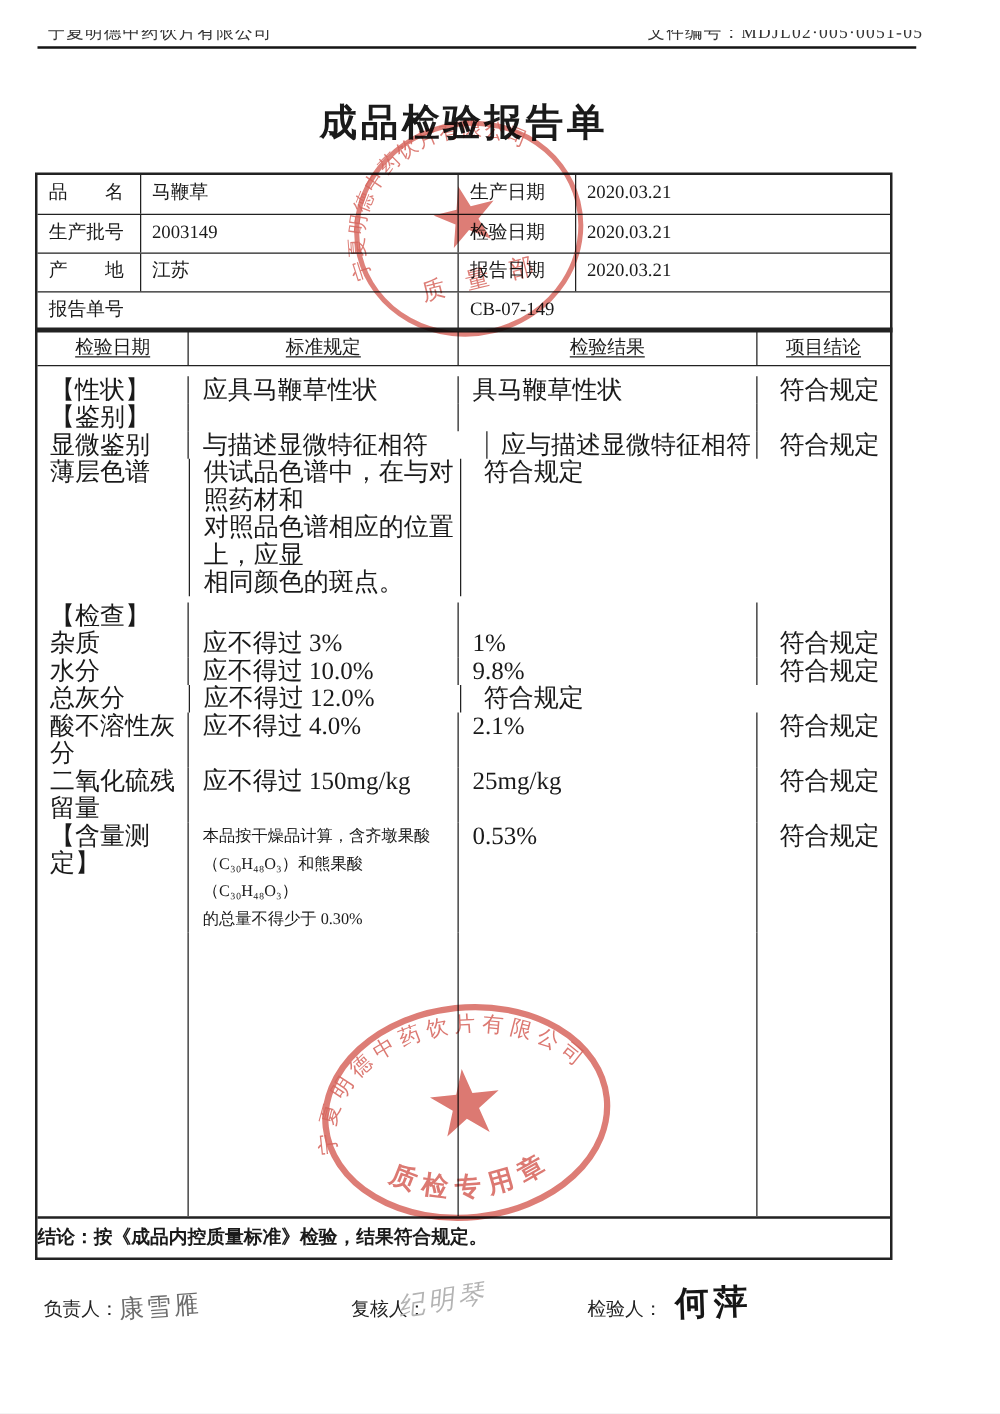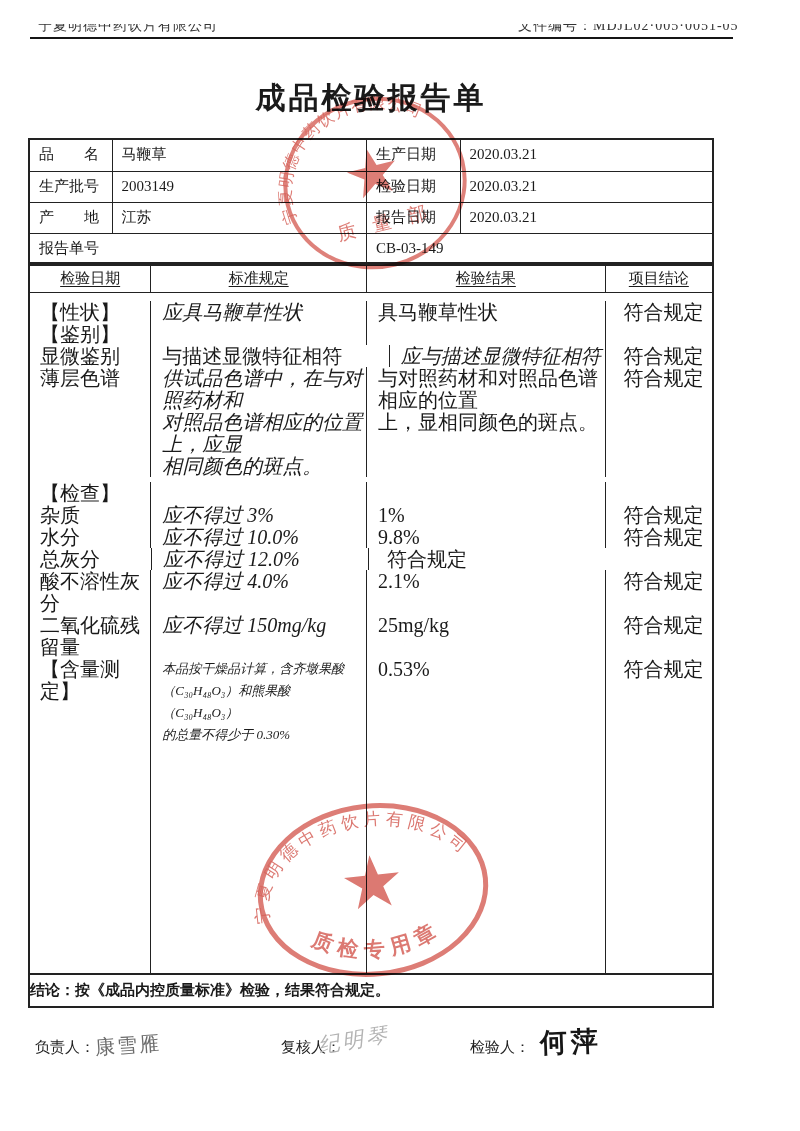--- a/index.html
+++ b/index.html
@@ -43,21 +43,21 @@
   .mh u { text-decoration:underline; text-underline-offset:3px; }
   .w1 { width:121px; } .w2 { width:217px; } .w3 { width:240px; } .w4 { width:108px; }
   .mt-body { flex:1 1 auto; display:flex; flex-direction:column; overflow:hidden; }
   .mt-row { display:flex; flex:0 0 auto; }
   .mt-row.first { padding-top:0; margin-top:8px; }
   .mt-row.gap { margin-top:5px; }
   .mt-fill { flex:1 1 auto; display:flex; }
   .mc { font-size:20px; line-height:22px; white-space:pre-line; border-left:1px solid #222; overflow:hidden; }
   .mc:first-child { border-left:none; }
   .mc.c1 { width:121px; padding-left:10px; }
-  .mc.c2 { width:217px; padding-left:11px;font-style:italic; }
+  .mc.c2 { width:217px; padding-left:11px; }
   .mc.c3 { width:240px; padding-left:11px; }
   .mc.c4 { width:108px; padding-left:18px; }
   .mc.tight { font-size:13px; }
   .mt-conclusion { flex:0 0 auto; height:33px; border-top:2px solid #222;
                    font-size:15px; line-height:30px; padding-left:0; font-weight:600; }
 
   
   .sig-band { position:absolute; left:0; top:1024px; width:800px; height:70px; }
   .sig-label { position:absolute; font-size:15px; color:#222; }
   .sig { position:absolute; display:inline-block; white-space:nowrap; }
@@ -100,21 +100,21 @@
       <div class="ic v2">2020.03.21</div>
     </div>
     <div class="info-row">
       <div class="ic l1">产　　地</div>
       <div class="ic v1">江苏</div>
       <div class="ic l2">报告日期</div>
       <div class="ic v2">2020.03.21</div>
     </div>
     <div class="info-row">
       <div class="ic rl">报告单号</div>
-      <div class="ic rv">CB-03-149</div>
+      <div class="ic rv">CB-07-149</div>
     </div>
   </div>
 
   <div class="main-table">
     <div class="mt-head">
       <div class="mh w1"><u>检验日期</u></div>
       <div class="mh w2"><u>标准规定</u></div>
       <div class="mh w3"><u>检验结果</u></div>
       <div class="mh w4"><u>项目结论</u></div>
     </div>
@@ -136,22 +136,20 @@
         <div class="mc c1">显微鉴别</div>
         <div class="mc c3">与描述显微特征相符</div>
         <div class="mc c2">应与描述显微特征相符</div>
         <div class="mc c4">符合规定</div>
       </div>
       <div class="mt-row">
         <div class="mc c1">薄层色谱</div>
         <div class="mc c2">供试品色谱中，在与对照药材和
 对照品色谱相应的位置上，应显
 相同颜色的斑点。</div>
-        <div class="mc c3">与对照药材和对照品色谱相应的位置
-上，显相同颜色的斑点。</div>
         <div class="mc c4">符合规定</div>
       </div>
       <div class="mt-row gap">
         <div class="mc c1">【检查】</div>
         <div class="mc c2"></div>
         <div class="mc c3"></div>
         <div class="mc c4"></div>
       </div>
       <div class="mt-row">
         <div class="mc c1">杂质</div>

